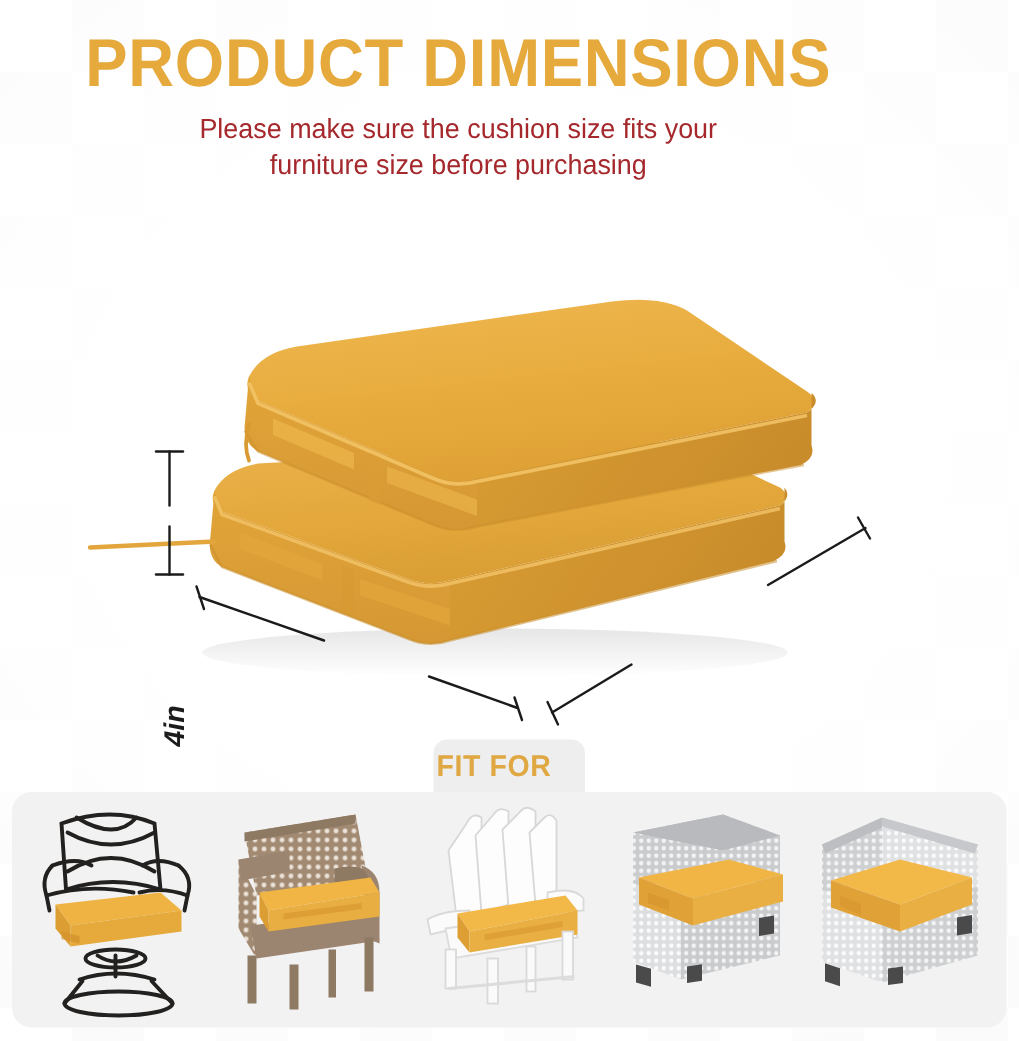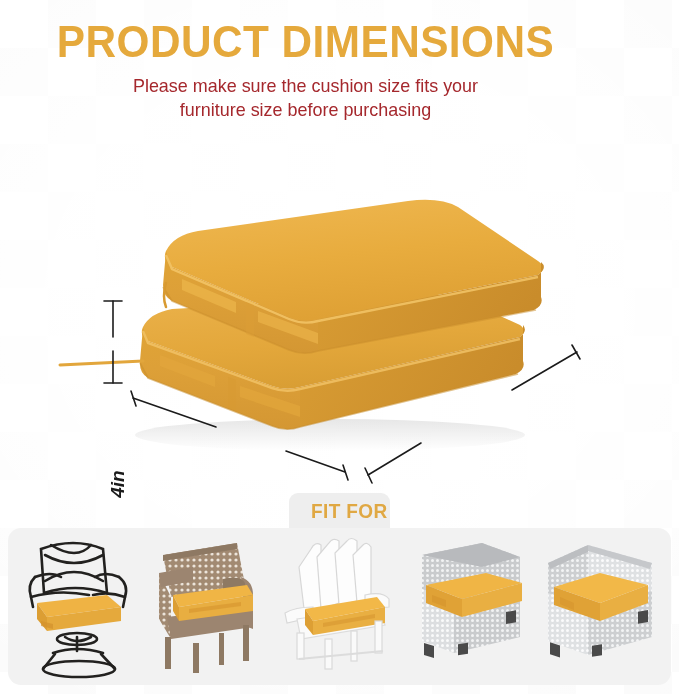--- a/index.html
+++ b/index.html
@@ -61,21 +61,21 @@
   #lbl-h{ left:104px; top:318px; font-size:19px;
           transform:rotate(-90deg); transform-origin:50% 50%; }
   #lbl-w{ left:224px; top:411px; font-size:19px; transform:rotate(3deg); }
   #lbl-d{ left:424px; top:401px; font-size:19px; transform:rotate(-29deg); }
 
   
   .fitfor-tab{
     position:absolute;left:289px;top:493px;width:101px;height:36px;
     background:#eeeeee;
     border-radius:9px 9px 0 0;
-    display:flex;align-items:center;justify-content:flex-end;
+    display:flex;align-items:center;justify-content:flex-start;
   }
   .fitfor-text{
     font-size:20px;font-weight:bold;color:#E0A843;letter-spacing:.4px;
     transform:scaleX(.95);
   }
 
   
   .fitfor-panel{
     position:absolute;left:8px;top:528px;width:663px;height:157px;
     background:#f2f2f2;border-radius:13px;

